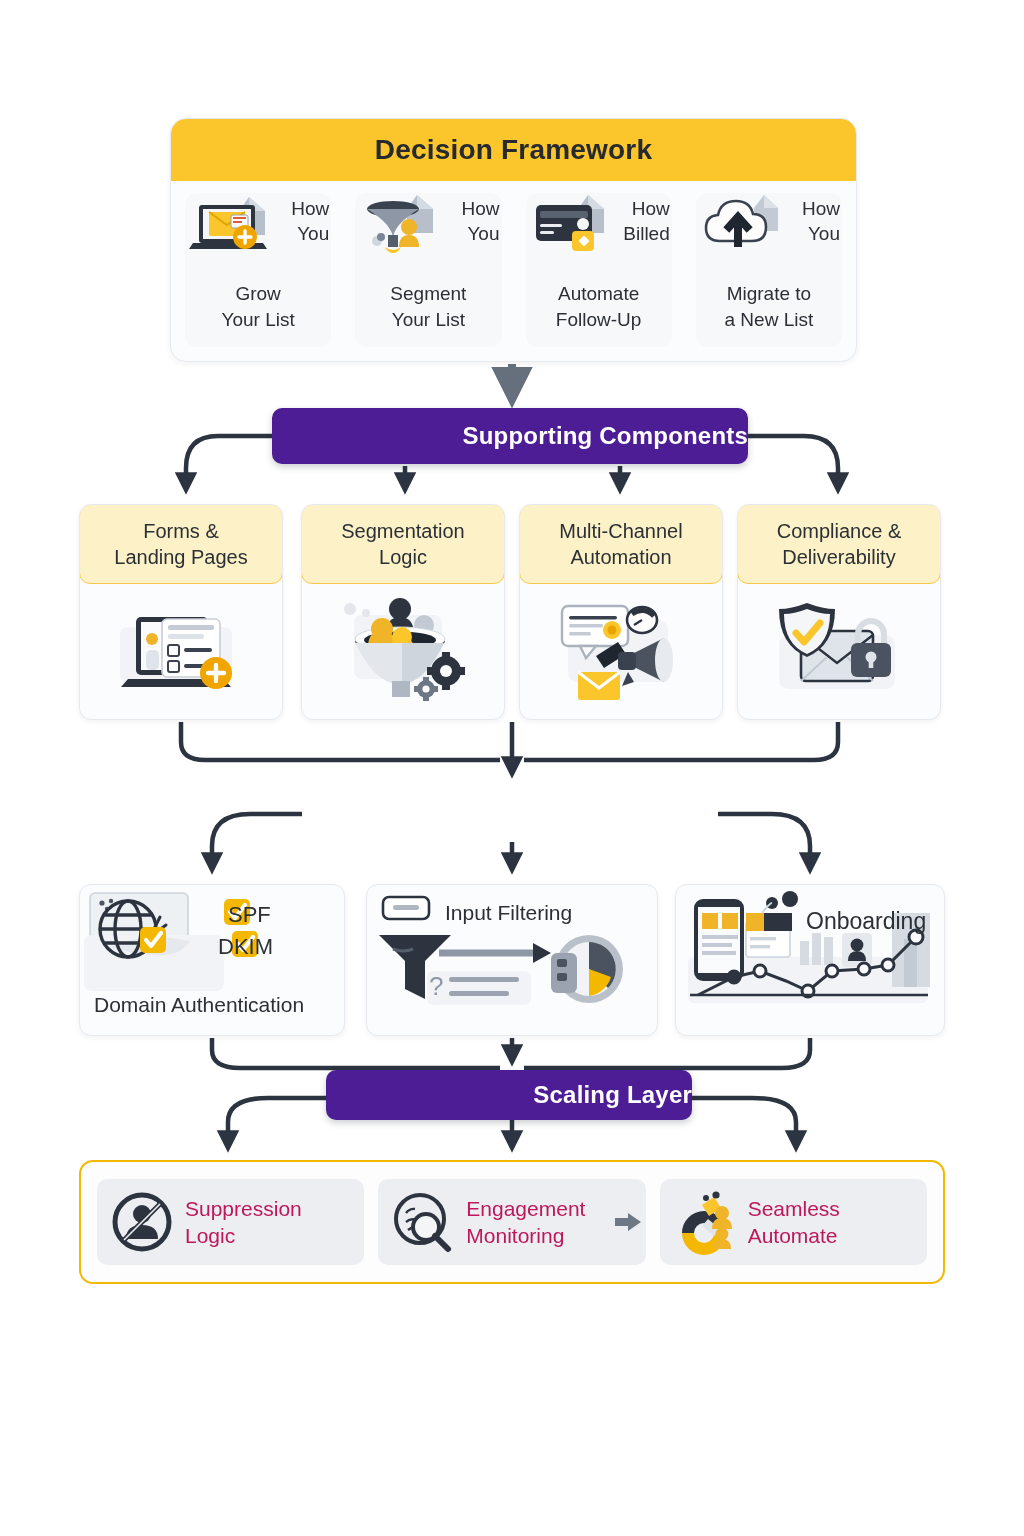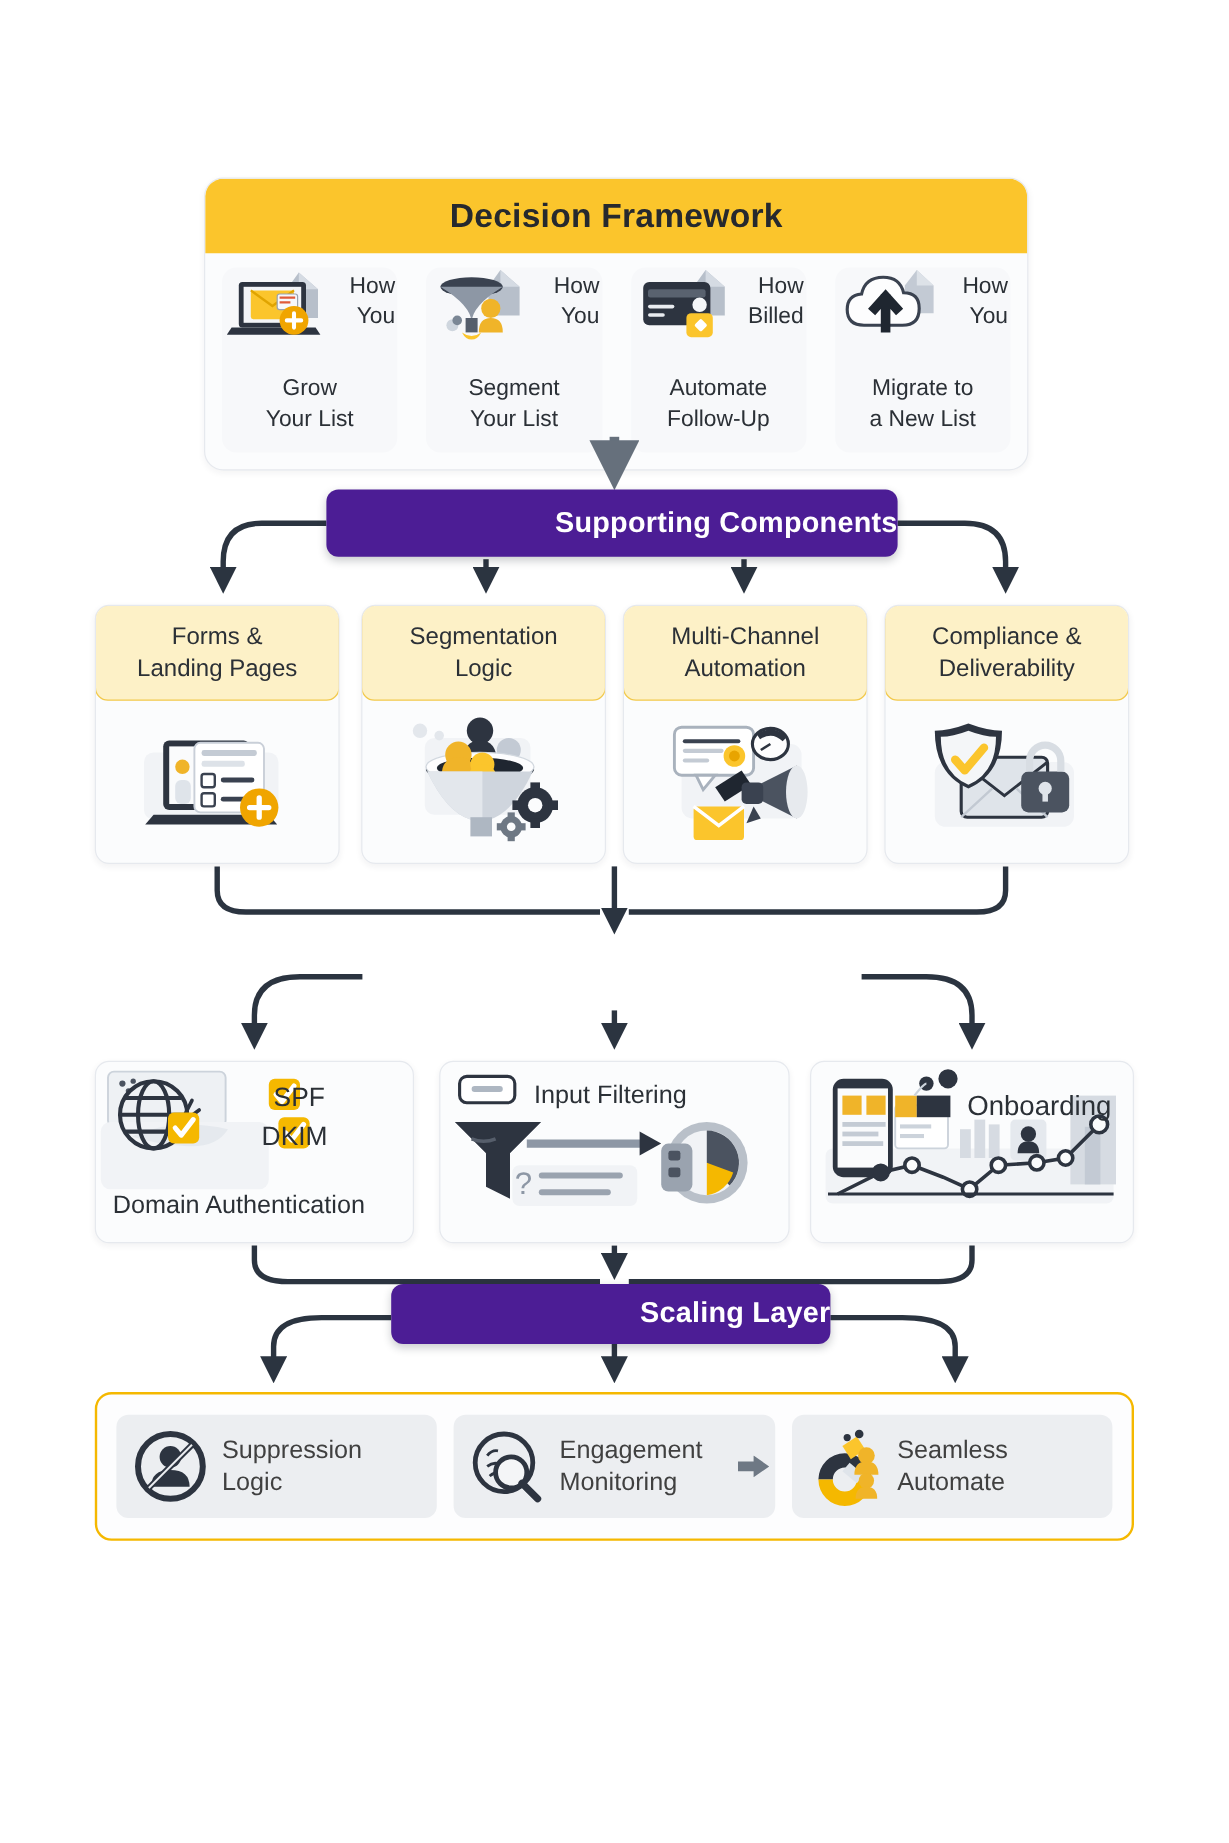--- a/index.html
+++ b/index.html
@@ -14,21 +14,20 @@
 
   
   .arrow-svg { position: absolute; left: 0; top: 0; pointer-events: none; }
 
   
   .df-card {
     position: absolute; left: 170px; top: 118px; width: 687px; height: 244px;
     background: #fbfcfd; border: 1.5px solid #e6e9ee; border-radius: 16px;
     box-shadow: 0 2px 6px rgba(30,40,55,.06);
     overflow: hidden;
-    margin-top: 30px;
   }
   .df-header {
     height: 62px; background: #fbc52c;
     display: flex; align-items: center; justify-content: center;
     border-radius: 14px 14px 0 0;
   }
   .df-header span { font-size: 28px; font-weight: bold; color: #26292e; letter-spacing: .2px; }
   .df-body { display: flex; padding: 12px 14px 16px 14px; gap: 24px; height: 182px; }
   .df-item {
     position: relative; flex: 1; border-radius: 12px; background: #f7f8fa;
@@ -82,21 +81,21 @@
   
   #scaling-box {
     position: absolute; left: 79px; top: 1160px; width: 866px; height: 124px;
     background: #fdfdfe; border: 2px solid #f5b800; border-radius: 14px;
     display: flex; align-items: center; gap: 14px; padding: 0 16px;
   }
   .sl {
     flex: 1; height: 86px; background: #eceef1; border-radius: 10px;
     display: flex; align-items: center; gap: 10px; padding: 0 12px;
   }
-  .sl-label { font-size: 21px; line-height: 1.3; color: #404040; }
+  .sl-label { font-size: 21px; line-height: 1.3; color: #be185d; }
   .sl-icon { flex: 0 0 auto; width: 66px; height: 66px; }
   .mini-arrow { position: absolute; left: 615px; top: 1213px; width: 26px; height: 18px; }
 </style>
 </head>
 <body>
 
 <div class="page">
 
   <div class="df-card">
     <div class="df-header">

